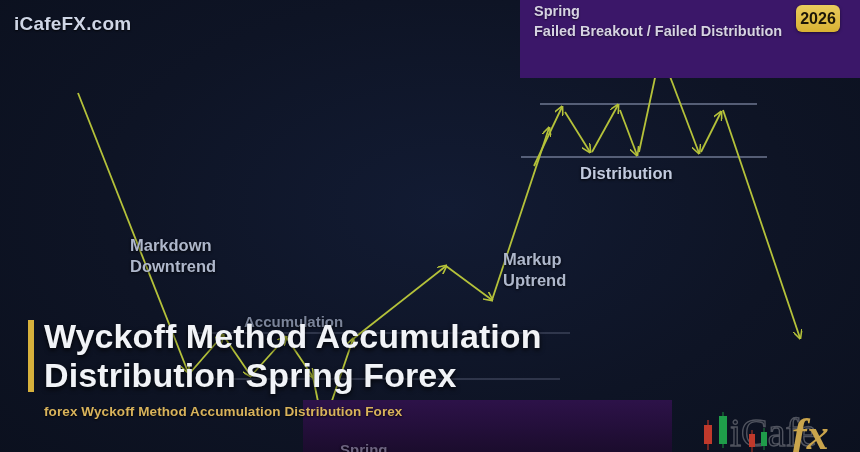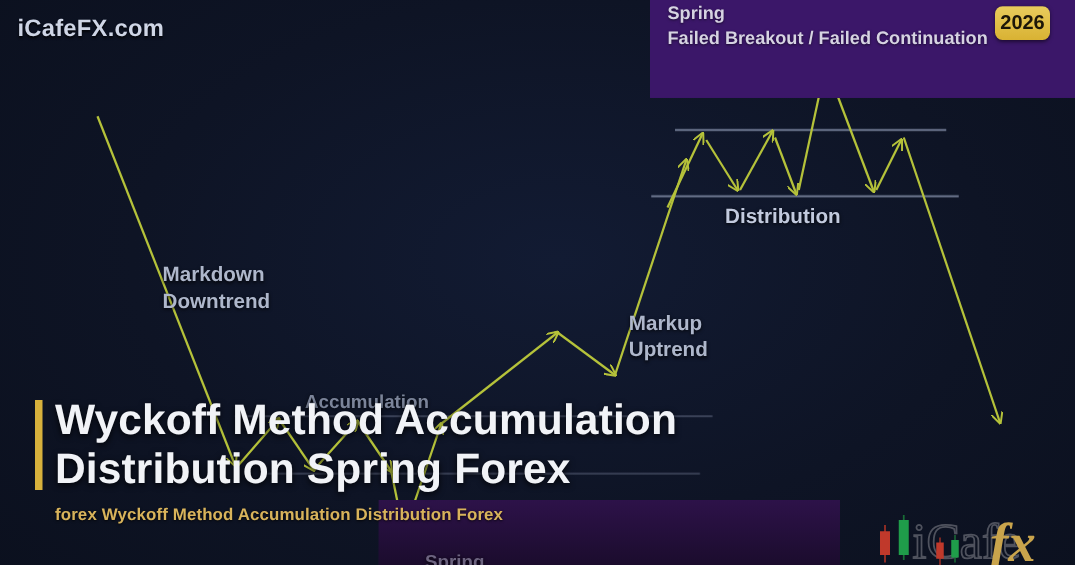--- a/index.html
+++ b/index.html
@@ -79,21 +79,21 @@
   }
 
   
   .phase-label {
     position: absolute;
     color: #aeb7cb;
     font-weight: bold;
     white-space: pre-line;
     text-shadow: 0 1px 3px rgba(0,0,0,.85);
   }
-  #label-markdown { left: 130px; top: 210px; font-size: 16.5px; line-height: 1.25; }
+  #label-markdown { left: 130px; top: 235px; font-size: 16.5px; line-height: 1.25; }
   #label-markup   { left: 503px; top: 249px; font-size: 16.5px; line-height: 1.25; }
   #label-distribution { left: 580px; top: 164px; font-size: 16.5px; color: #c2cade; }
   #label-accumulation { left: 244px; top: 313px; font-size: 15px; color: #7b8499; text-align: right; }
   #label-spring-bottom {
     left: 340px; top: 441px; font-size: 15px;
     color: #6d6480;
   }
 
   
   .banner-bottom {
@@ -197,21 +197,21 @@
 
       <path d="M 723 110 L 800 338"></path>
     </g>
   </svg>
 
   <div class="watermark">iCafeFX.com</div>
 
   <div class="banner-top">
     <div class="banner-text">
       <span>Spring</span><br>
-      <span>Failed Breakout / Failed Continuation</span>
+      <span>Failed Breakout / Failed Distribution</span>
     </div>
   </div>
   <div class="badge-year">2026</div>
 
   <div class="phase-label" id="label-markdown">Markdown
 Downtrend</div>
   <div class="phase-label" id="label-distribution">Distribution</div>
   <div class="phase-label" id="label-markup">Markup
 Uptrend</div>
   <div class="phase-label" id="label-accumulation">Accumulation</div>

